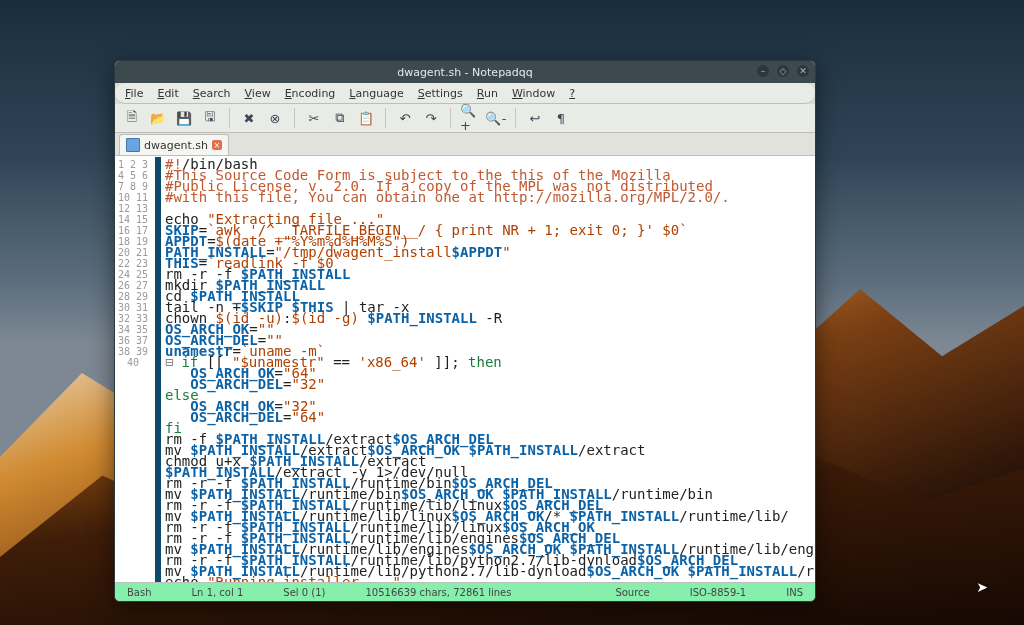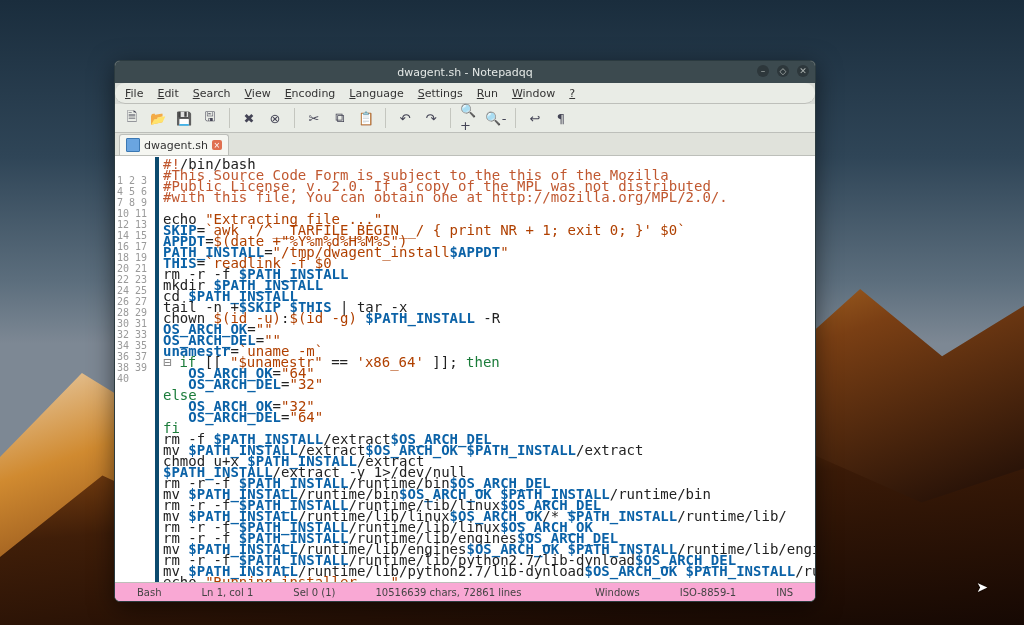--- a/index.html
+++ b/index.html
@@ -145,52 +145,52 @@
     flex:1;
     display:flex;
     background:#ffffff;
     overflow:hidden;
     border-top:1px solid #fff;
   }
   .gutter {
     width:32px;
     background:#fff;
     color:#9a9a9a;
-    text-align:left;
-    padding:18px 6px 2px 2px;
+    text-align:center;
+    padding:2px 6px 2px 2px;
     font-family:"DejaVu Sans Mono","Courier New",monospace;
     font-size:10px;
     line-height:11px;
-    border-right:4px solid #0c4a6e;
+    border-right:6px solid #0c4a6e;
     user-select:none;
   }
   .code {
     flex:1;
     padding:2px 4px;
     font-family:"DejaVu Sans Mono","Courier New",monospace;
     font-size:14px;
     line-height:11px;
     white-space:pre;
     color:#222;
     overflow:hidden;
   }
   .code .c-str  { color:#b04000; } 
   .code .c-var  { color:#0b62a7; font-weight:bold;text-align:right;} 
   .code .c-kw   { color:#1b7c3a; }
   .code .c-cmt  { color:#c05830; }
   .code .fold { display:inline-block;width:8px;text-align:center;color:#888;}
   .statusbar {
     height:18px;
-    background:#f9a8d4;
+    background:#86efac;
     border-top:1px solid #bdbfba;
     display:flex;
     align-items:center;
     font-size:10px;
     color:#444;
-    padding:0 22px;
+    padding:0 12px;
     gap:40px;
     flex:none;
     justify-content:space-between;
   }
   .statusbar .grp{display:flex;gap:40px;}
 
   .cursor-arrow {
     position:absolute;
     right:36px;
     bottom:30px;
@@ -348,20 +348,20 @@
   </div>
 
   <div class="statusbar">
     <div class="grp">
       <span>Bash</span>
       <span>Ln 1, col 1</span>
       <span>Sel 0 (1)</span>
       <span>10516639 chars, 72861 lines</span>
     </div>
     <div class="grp">
-      <span>Windows</span>
+      <span>Source</span>
       <span>ISO-8859-1</span>
       <span>INS</span>
     </div>
   </div>
 </div>
 
 <div class="cursor-arrow">➤</div>
 
 </body></html>

